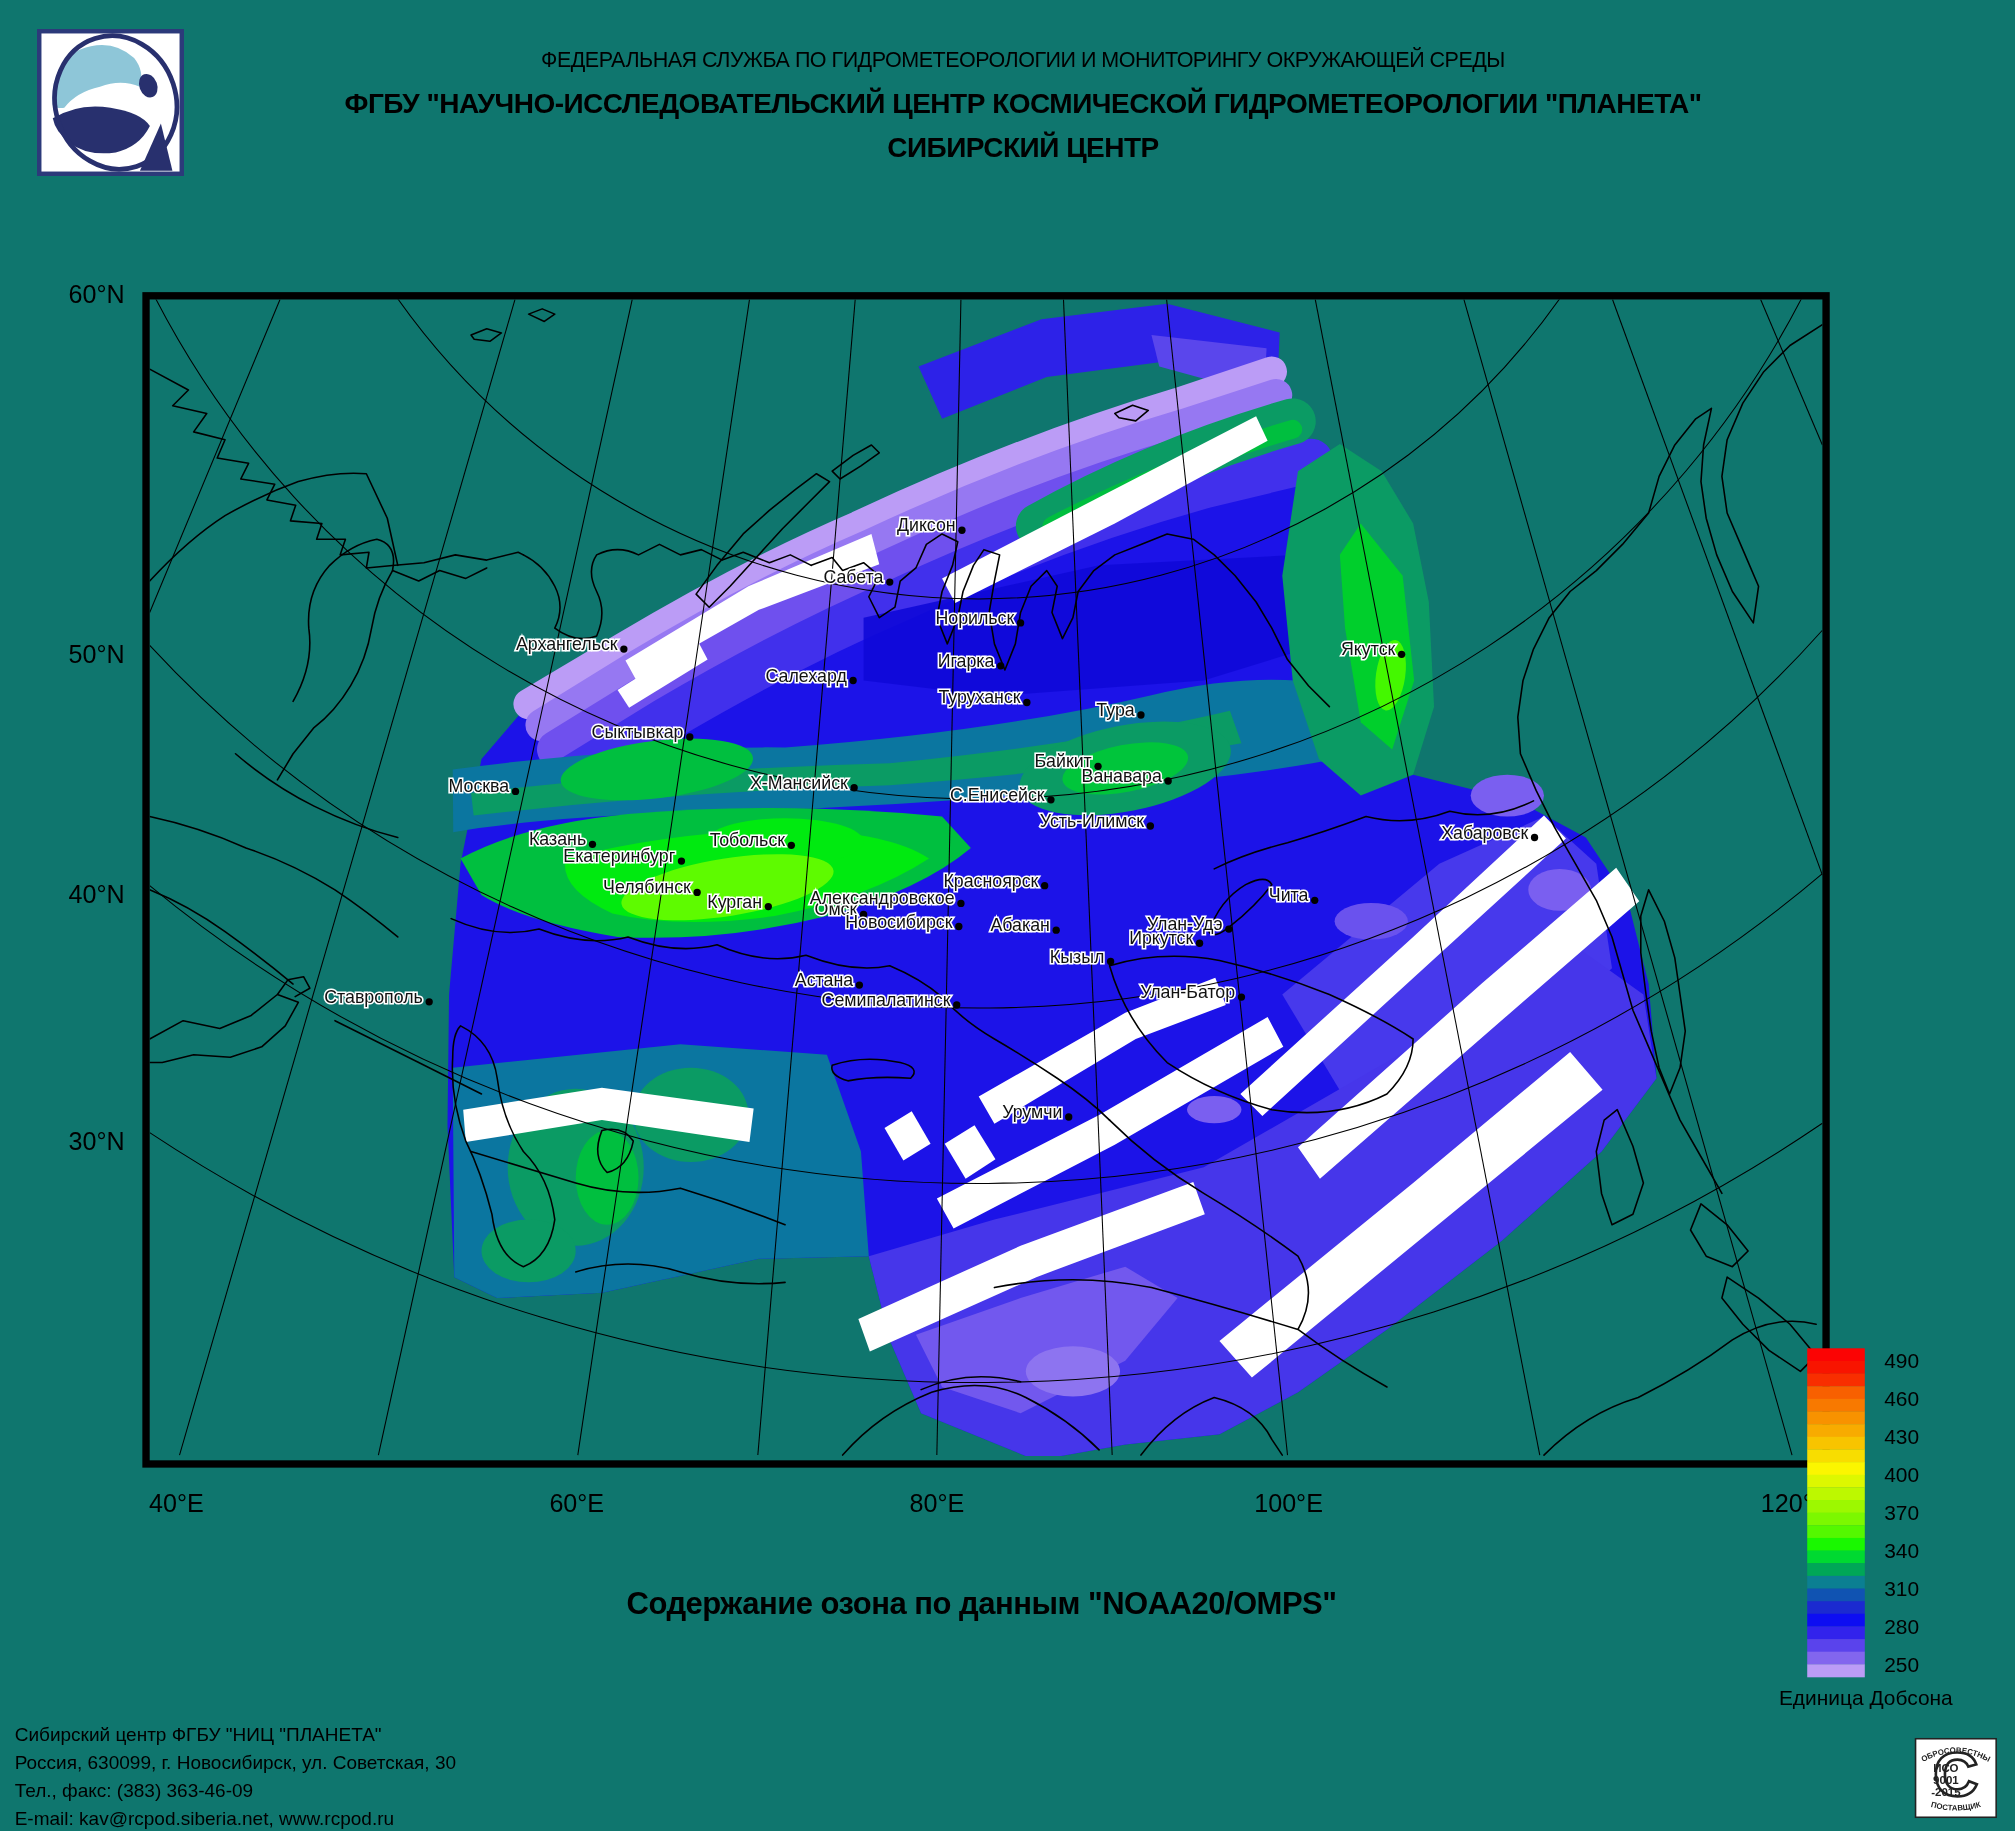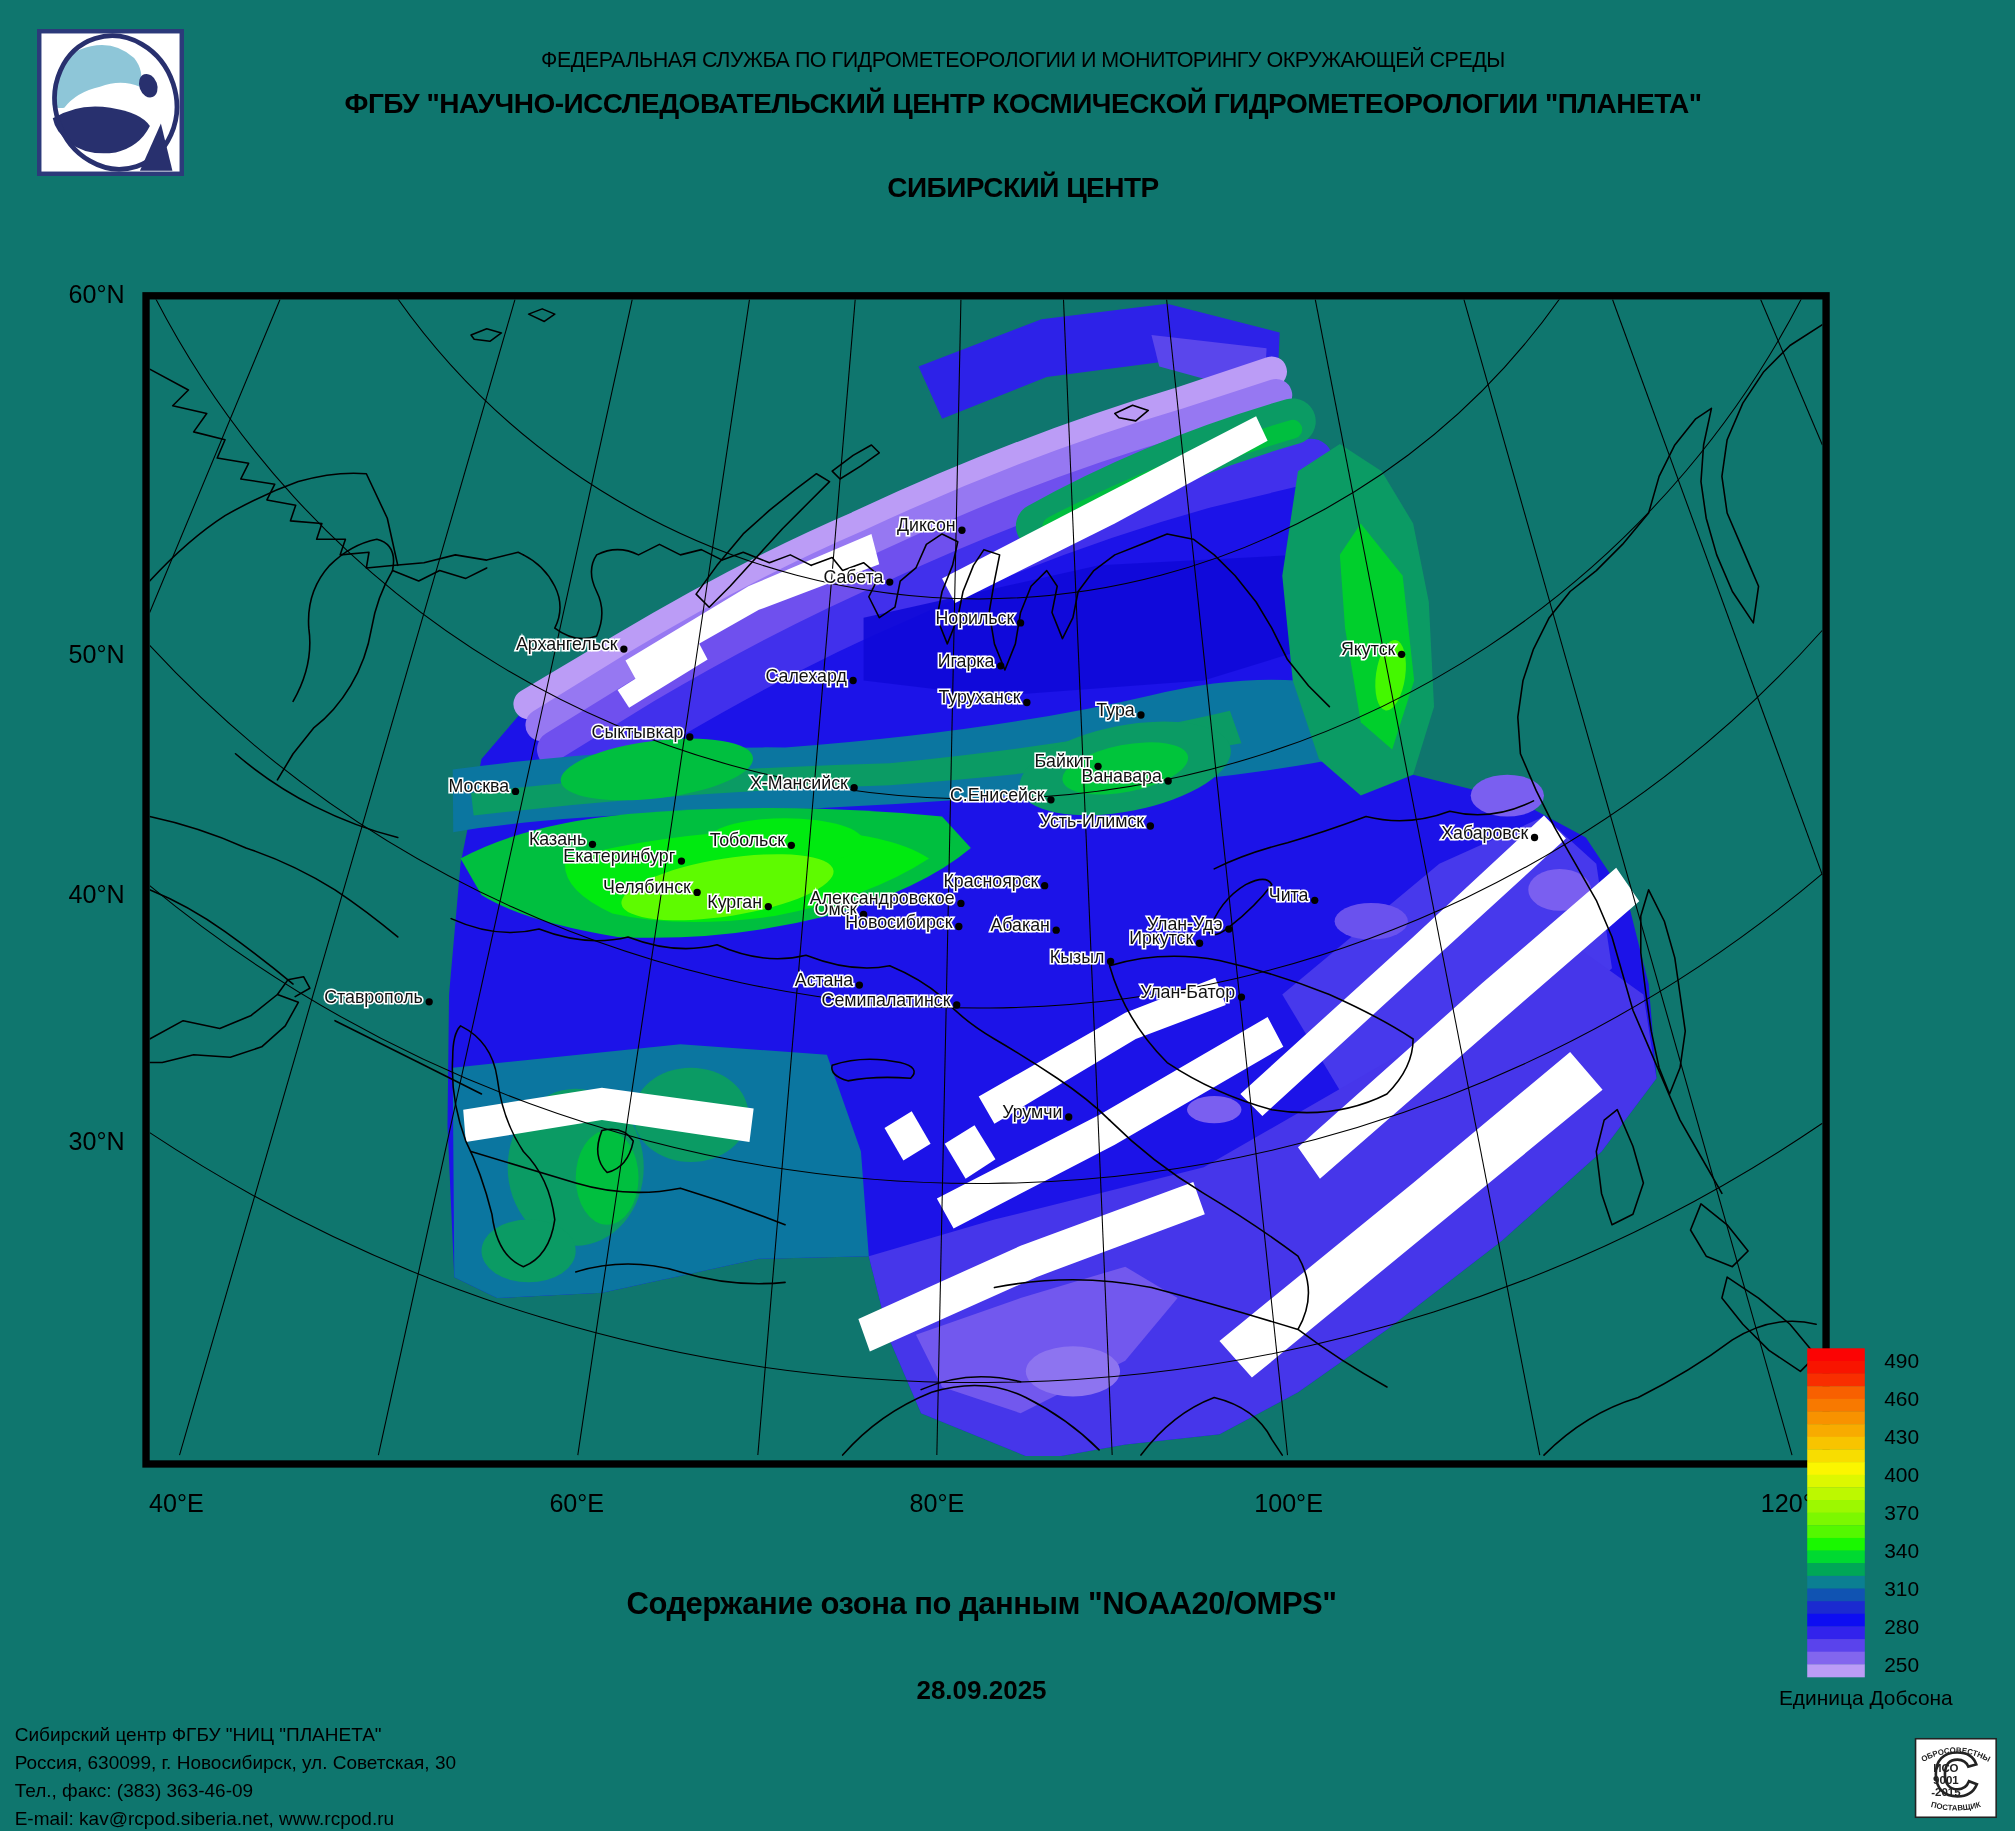--- a/index.html
+++ b/index.html
@@ -1,21 +1,21 @@
 <!DOCTYPE html>
 <html style="font-size:8.4px"><head>
 <meta charset="utf-8">
 <style>
   html,body{margin:0;padding:0;background:#fff;}
   .page{position:relative;width:2015px;height:1832px;background:#0f766e;overflow:hidden;
         font-family:"Liberation Sans",sans-serif;color:#000;}
   .hdr{position:absolute;left:167px;right:136px;text-align:center;letter-spacing:-0.5px;}
   .hdr1{top:48px;font-size:21.5px;font-weight:400;}
   .hdr2{top:88px;font-size:28px;font-weight:700;}
-  .hdr3{top:132px;font-size:28px;font-weight:700;margin-top:40px;}
+  .hdr3{top:132px;font-size:28px;font-weight:700;}
   .title{position:absolute;left:157px;right:209px;top:1586px;text-align:center;
          font-size:31px;font-weight:700;letter-spacing:-0.5px;}
   .date{position:absolute;left:157px;right:209px;top:1675px;text-align:center;font-size:26px;font-weight:700;}
   .footer{position:absolute;left:14.7px;top:1721px;font-size:19px;line-height:28px;}
   svg text{font-family:"Liberation Sans",sans-serif;}
 </style>
 </head>
 <body>
 
 <div class="page">
@@ -332,21 +332,20 @@
       <text x="3718" y="3385" text-anchor="middle" font-size="22" font-weight="700" fill="#222">ИСО</text>
       <text x="3718" y="3408" text-anchor="middle" font-size="22" font-weight="700" fill="#222">9001</text>
       <text x="3718" y="3431" text-anchor="middle" font-size="22" font-weight="700" fill="#222">-2015</text>
       <text font-size="15" font-weight="700" fill="#222">
         <textPath href="#certBotArc" startOffset="50%" text-anchor="middle">ПОСТАВЩИК</textPath>
       </text>
     </g>
   </svg>
 
   <div class="title">Содержание озона по данным "NOAA20/OMPS"</div>
-  <div class="date">28.09.2025</div>
 
   <div class="footer">
     <div>Сибирский центр ФГБУ "НИЦ "ПЛАНЕТА"</div>
     <div>Россия, 630099, г. Новосибирск, ул. Советская, 30</div>
     <div>Тел., факс: (383) 363-46-09</div>
     <div>E-mail: kav@rcpod.siberia.net, www.rcpod.ru</div>
   </div>
 
 </div>
 

